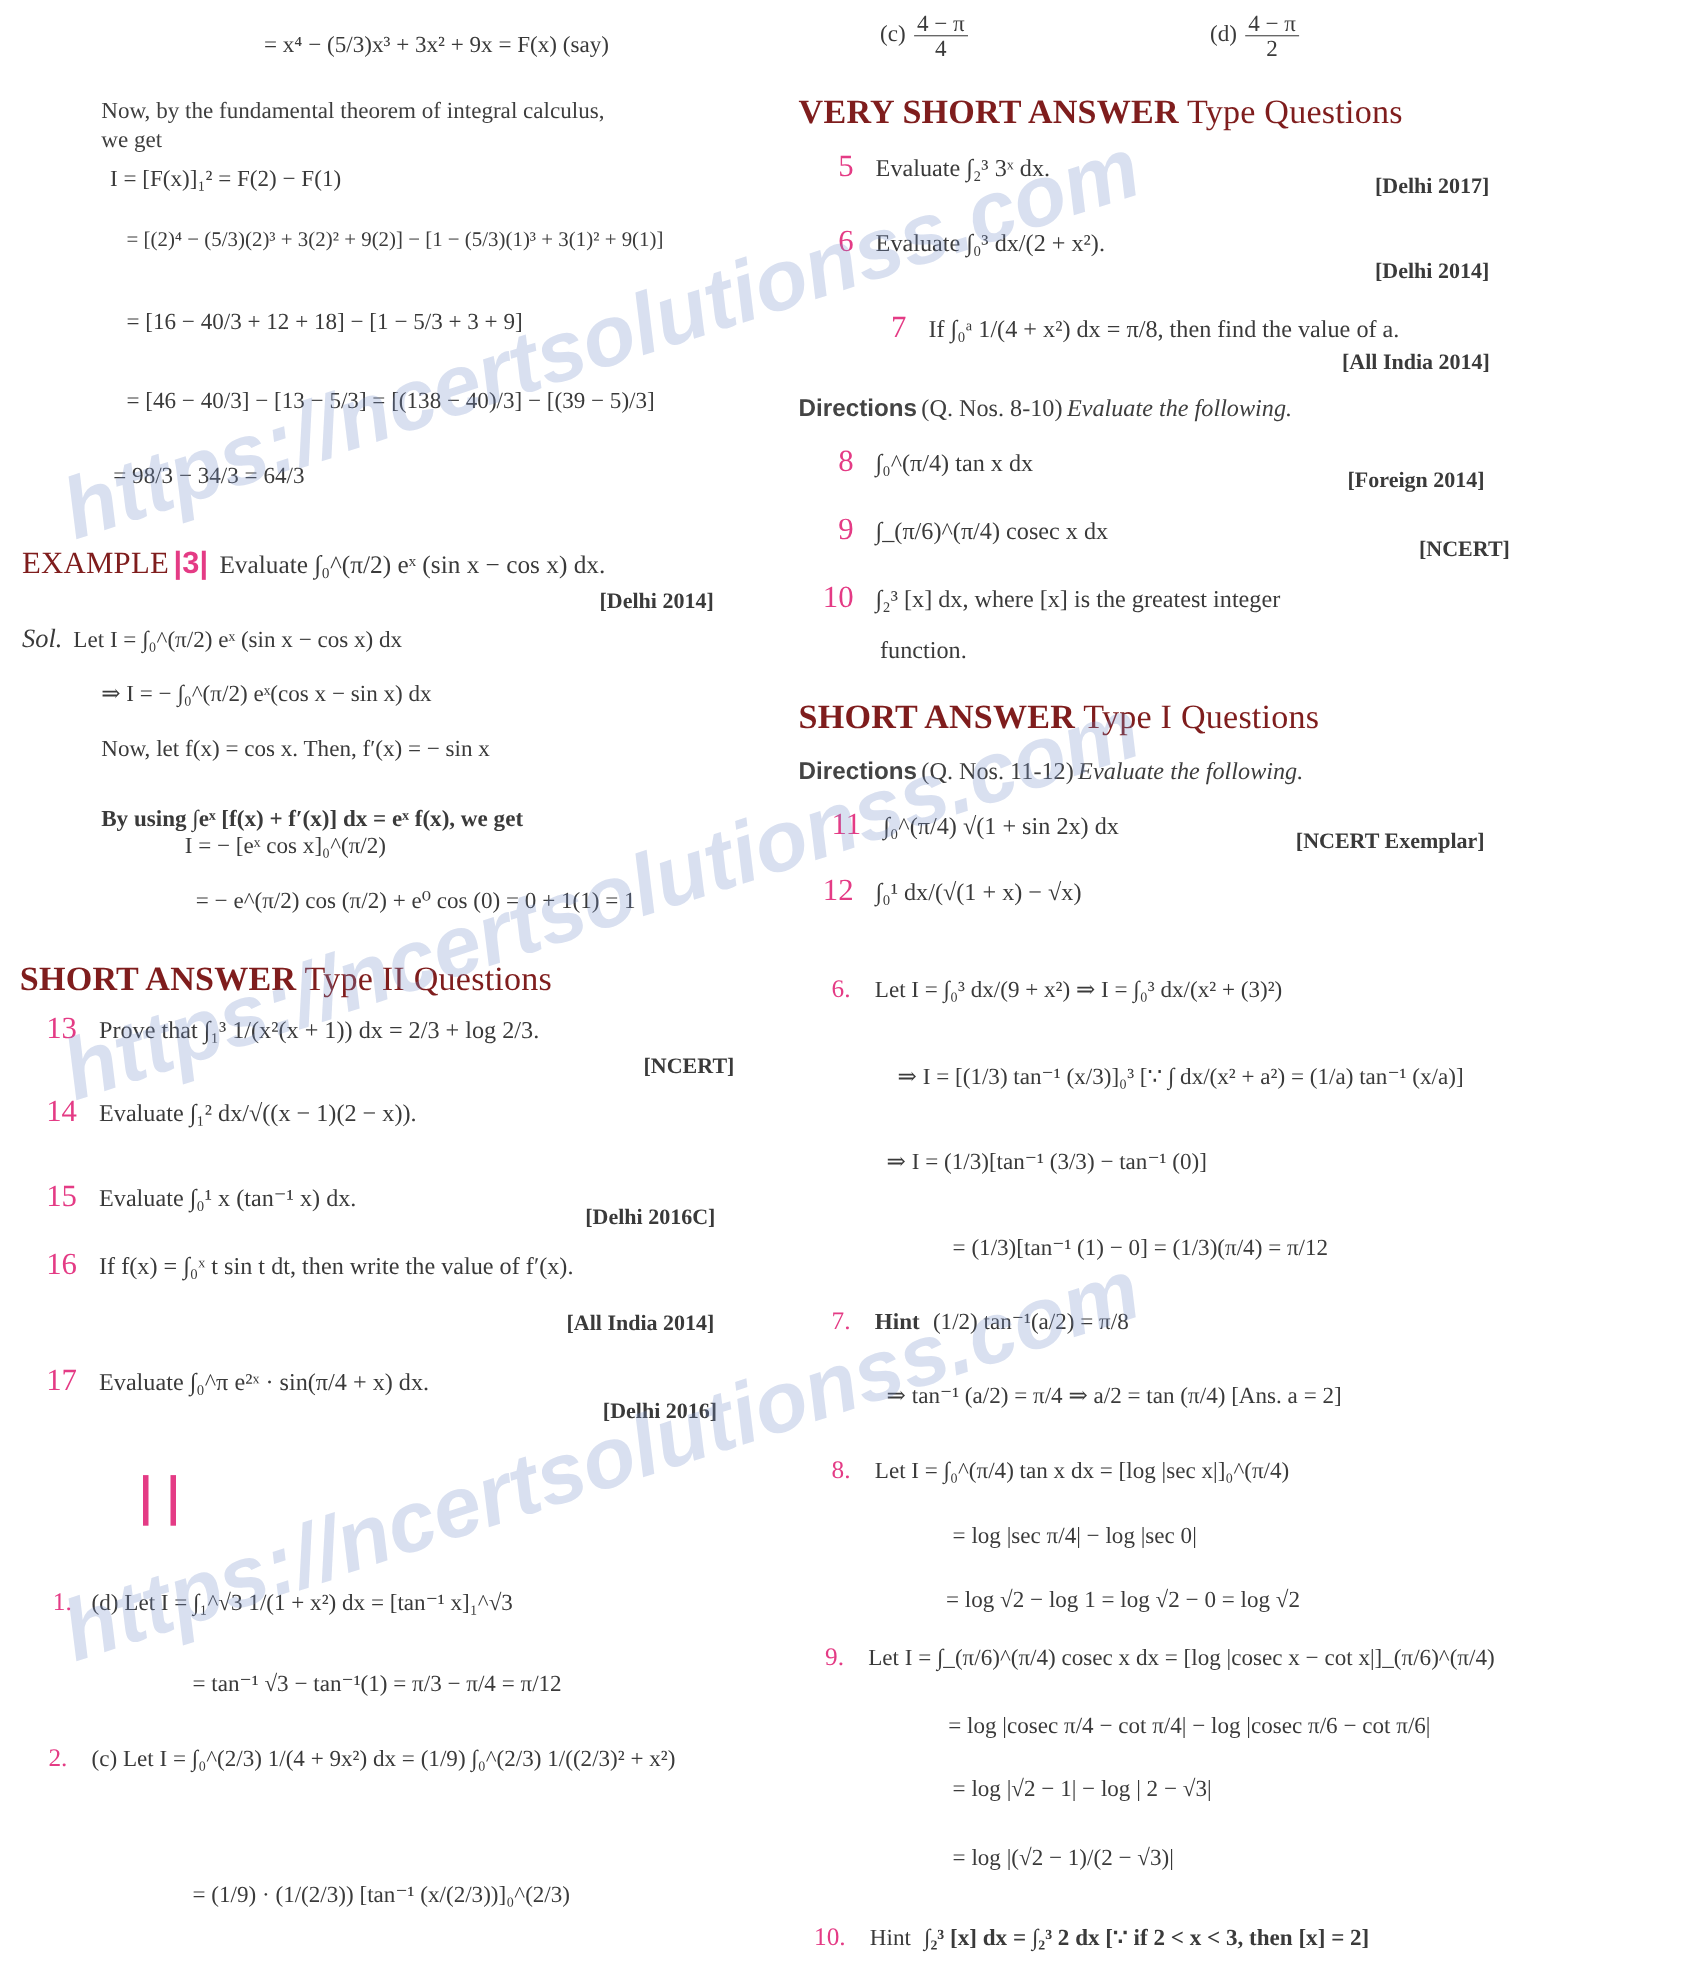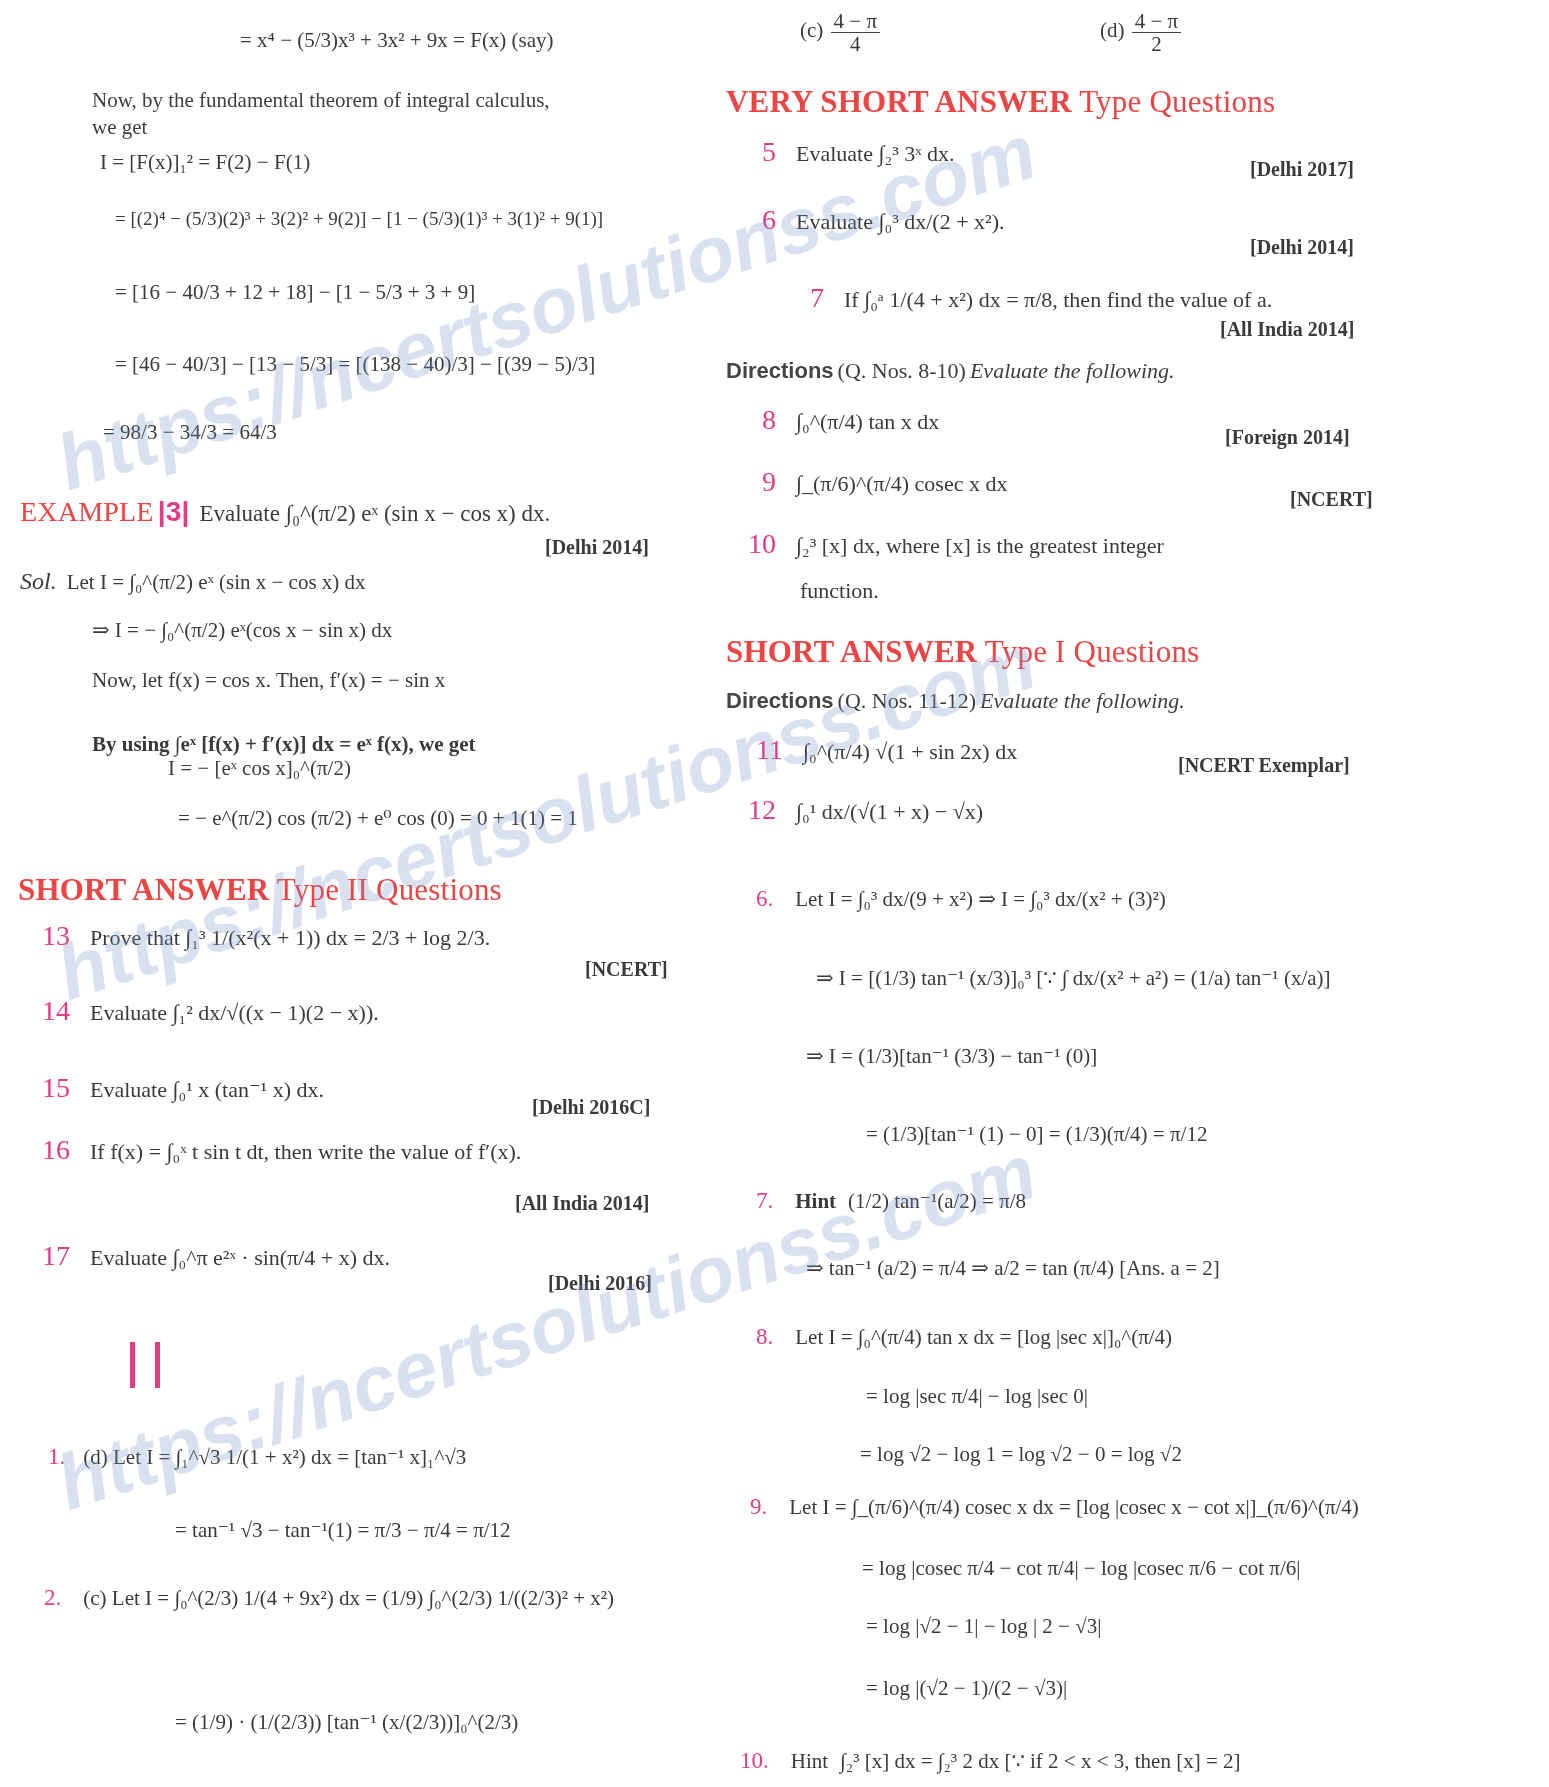--- a/index.html
+++ b/index.html
@@ -4,21 +4,21 @@
 <style>
   * { box-sizing: border-box; margin: 0; padding: 0; }
   html, body { width: 1549px; height: 1787px; background: #ffffff; overflow: hidden; }
   body { position: relative; font-family: "Liberation Serif", "DejaVu Serif", serif; color: #3a3a3a; }
   .col { position: absolute; top: 0; }
   .col-left { left: 0; width: 700px; }
   .col-right { left: 720px; width: 680px; }
   .abs { position: absolute; white-space: nowrap; }
   .math { font-family: "Liberation Serif", "DejaVu Serif", serif; font-size: 21px; color: #3a3a3a; }
   .body-text { font-size: 21px; color: #3e3e3e; }
-  .sec-head { font-size: 31px; color: #ef4444; letter-spacing: 0.2px; }
+  .sec-head { font-size: 31px; color: #7f1d1d; letter-spacing: 0.2px; }
   .sec-head .bold { font-weight: bold; }
   .sec-head .light { font-weight: normal; }
   .qnum { font-size: 28px; color: #e43b85; font-weight: normal; }
   .src { font-size: 20px; font-weight: bold; color: #3a3a3a; }
   .hintnum { font-size: 23px; color: #e43b85; }
   .dir-label { font-weight: bold; font-family: "Liberation Sans", sans-serif; font-size: 22px; color: #444; }
   .frac { display: inline-flex; flex-direction: column; align-items: center; vertical-align: middle; line-height: 1.05; margin: 0 2px; }
   .frac .n { border-bottom: 1.5px solid #444; padding: 0 3px; }
   .frac .d { padding: 0 3px; }
   .hints-title { position: absolute; left: 120px; top: 1340px; font-family: "Liberation Sans", sans-serif; font-size: 40px; color: #333; letter-spacing: 1px; }
@@ -221,19 +221,19 @@
     <span class="hintnum">9.</span>
     <span class="math" style="margin-left:18px;">Let  I = ∫_(π/6)^(π/4) cosec x dx = [log |cosec x − cot x|]_(π/6)^(π/4)</span>
   </div>
   <div class="abs math" style="left:142px; top:1556px;">= log |cosec π/4 − cot π/4| − log |cosec π/6 − cot π/6|</div>
   <div class="abs math" style="left:146px; top:1614px;">= log |√2 − 1| − log | 2 − √3|</div>
   <div class="abs math" style="left:146px; top:1676px;">= log |(√2 − 1)/(2 − √3)|</div>
 
   <div class="abs" style="left:20px; top:1748px;">
     <span class="hintnum">10.</span>
     <span class="math" style="margin-left:18px;">Hint</span>
-    <span class="math" style="margin-left:8px;">∫₂³ [x] dx = ∫₂³ 2 dx        [∵ if 2 &lt; x &lt; 3, then [x] = 2]</span>
+    <span class="math" style="margin-left:8px;font-weight:bold;">∫₂³ [x] dx = ∫₂³ 2 dx        [∵ if 2 &lt; x &lt; 3, then [x] = 2]</span>
   </div>
 </div>
 
 <div class="watermark" style="left:60px; top:420px; transform: rotate(-18deg);">https://ncertsolutionss.com</div>
 <div class="watermark" style="left:60px; top:930px; transform: rotate(-18deg);">https://ncertsolutionss.com</div>
 <div class="watermark" style="left:60px; top:1440px; transform: rotate(-18deg);">https://ncertsolutionss.com</div>
 
 </body></html>

